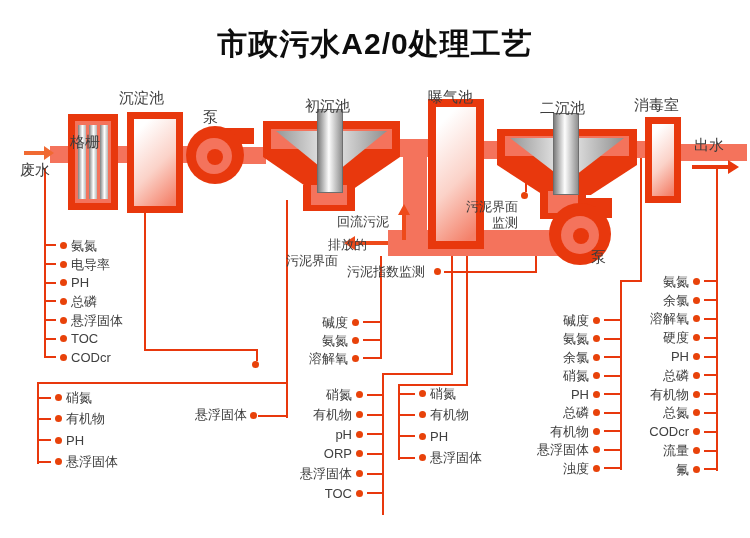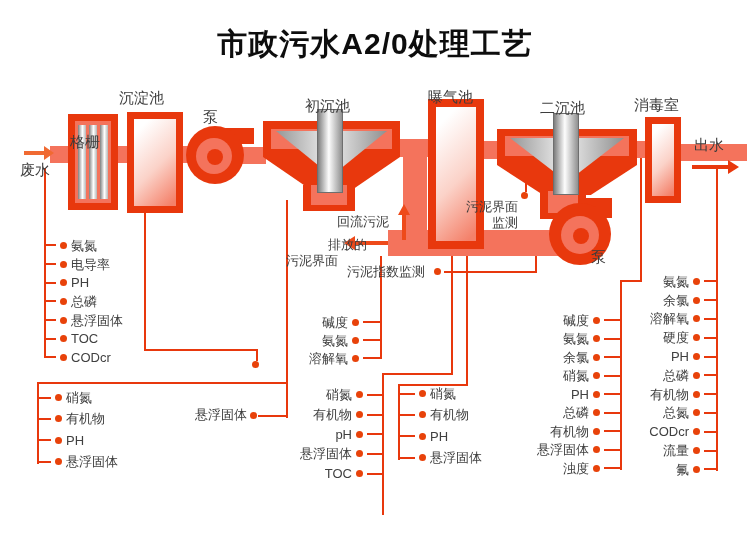--- a/index.html
+++ b/index.html
@@ -259,20 +259,25 @@
         <span class="txt">有机物</span>
       </div>
       <div class="row">
         <span class="branch"></span>
         <span class="dot"></span>
         <span class="txt">pH</span>
       </div>
       <div class="row">
         <span class="branch"></span>
         <span class="dot"></span>
+        <span class="txt">ORP</span>
+      </div>
+      <div class="row">
+        <span class="branch"></span>
+        <span class="dot"></span>
         <span class="txt">悬浮固体</span>
       </div>
       <div class="row">
         <span class="branch"></span>
         <span class="dot"></span>
         <span class="txt">TOC</span>
       </div>
     </div>
   <div class="plist l5">
 

